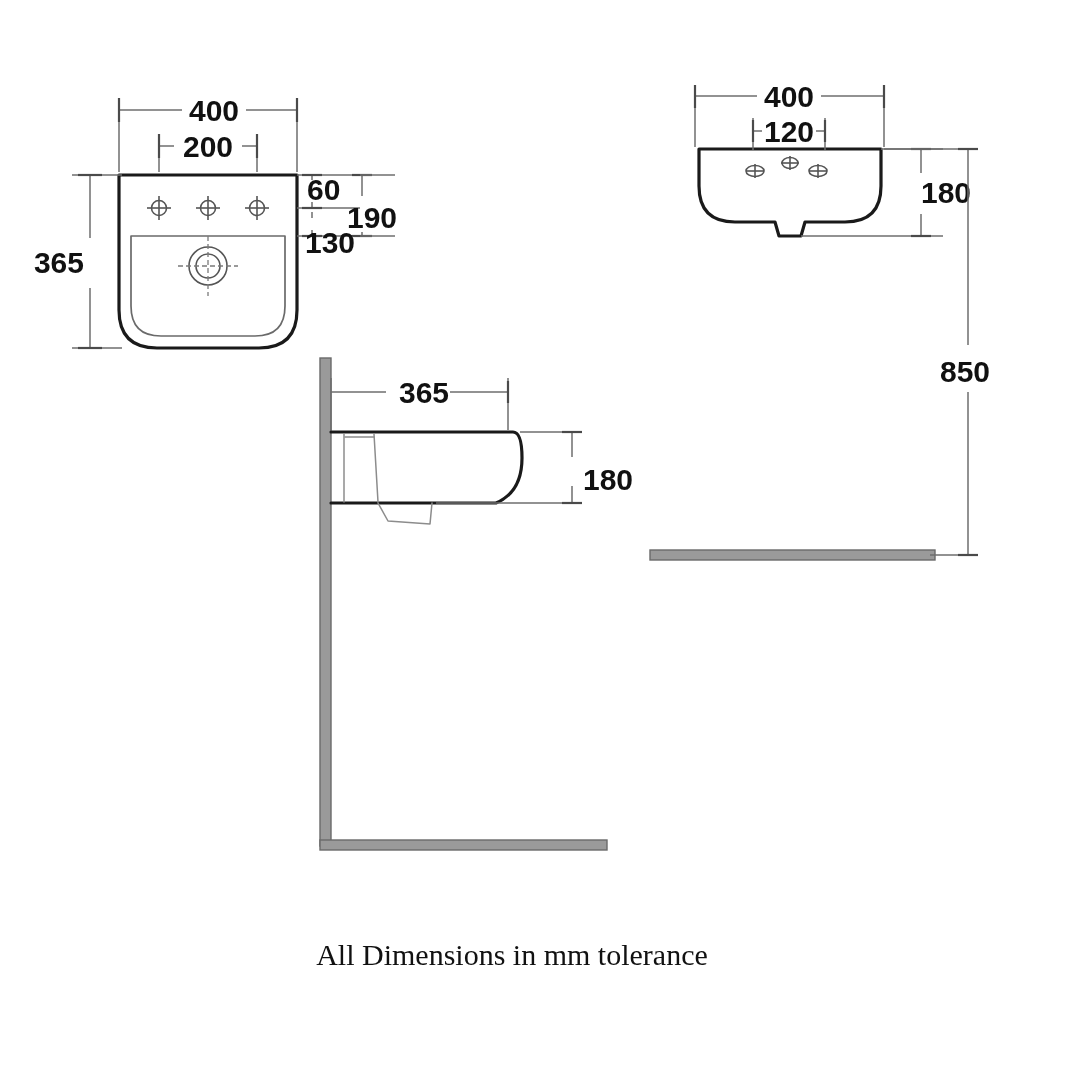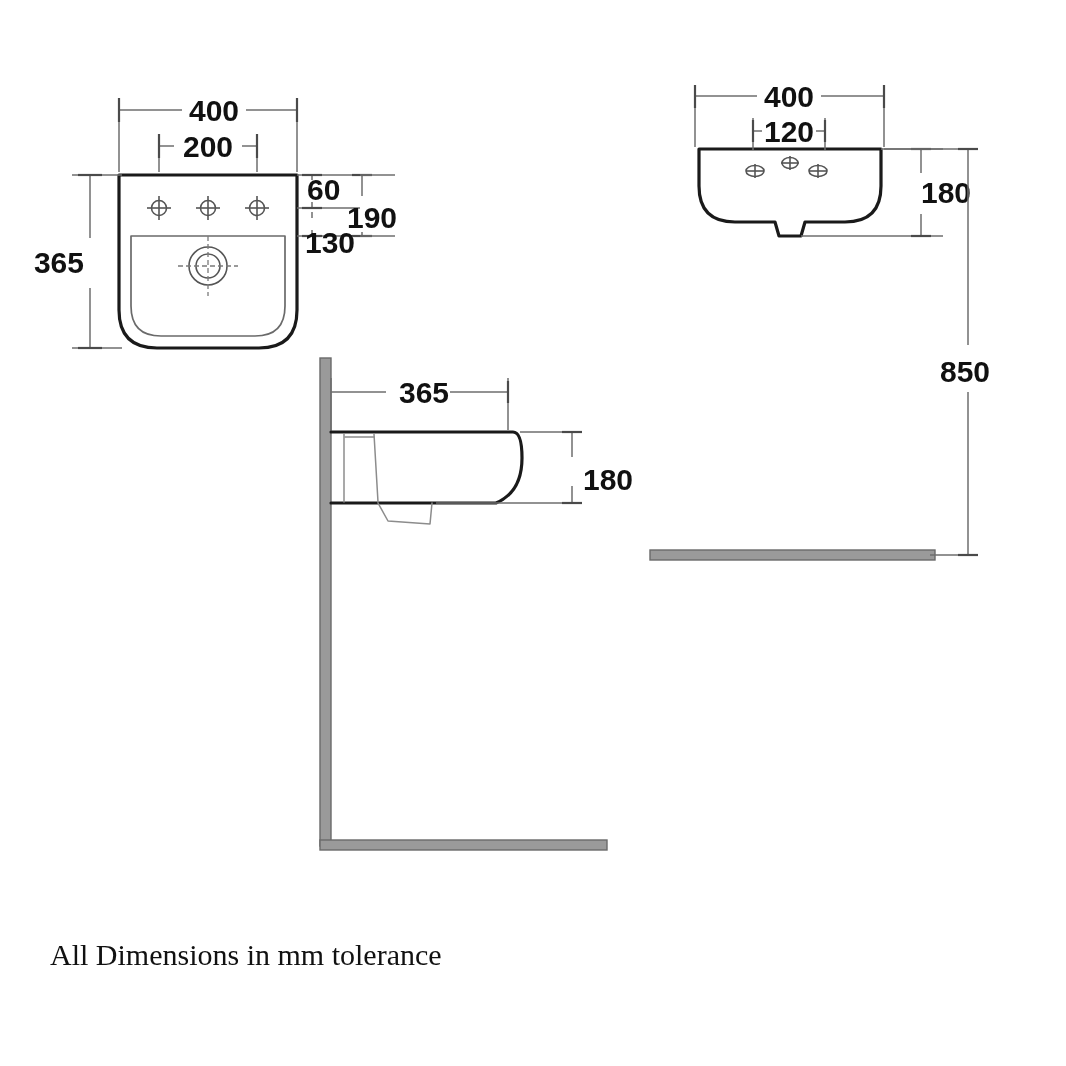--- a/index.html
+++ b/index.html
@@ -11,20 +11,21 @@
     width: 1066px;
     height: 1066px;
     font-family: "Liberation Sans", sans-serif;
     overflow: hidden;
   }
   #sheet {
     position: relative;
     width: 1066px;
     height: 1066px;
     background: #ffffff;
+    text-align: center;
   }
   svg#drawing {
     position: absolute;
     left: 0;
     top: 0;
     width: 1066px;
     height: 1066px;
     display: block;
   }
   
@@ -84,21 +85,21 @@
   }
   .dim-text {
     font-family: "Liberation Sans", sans-serif;
     font-size: 30px;
     font-weight: 700;
     fill: #111111;
     letter-spacing: 0px;
   }
   .footer-notes {
     position: absolute;
-    left: 50px;
+    left: 32px;
     top: 935px;
     width: 960px;
   }
   .footer-notes div {
     font-family: "Liberation Serif", serif;
     font-size: 30px;
     color: #111111;
     line-height: 40px;
     white-space: pre;
   }

